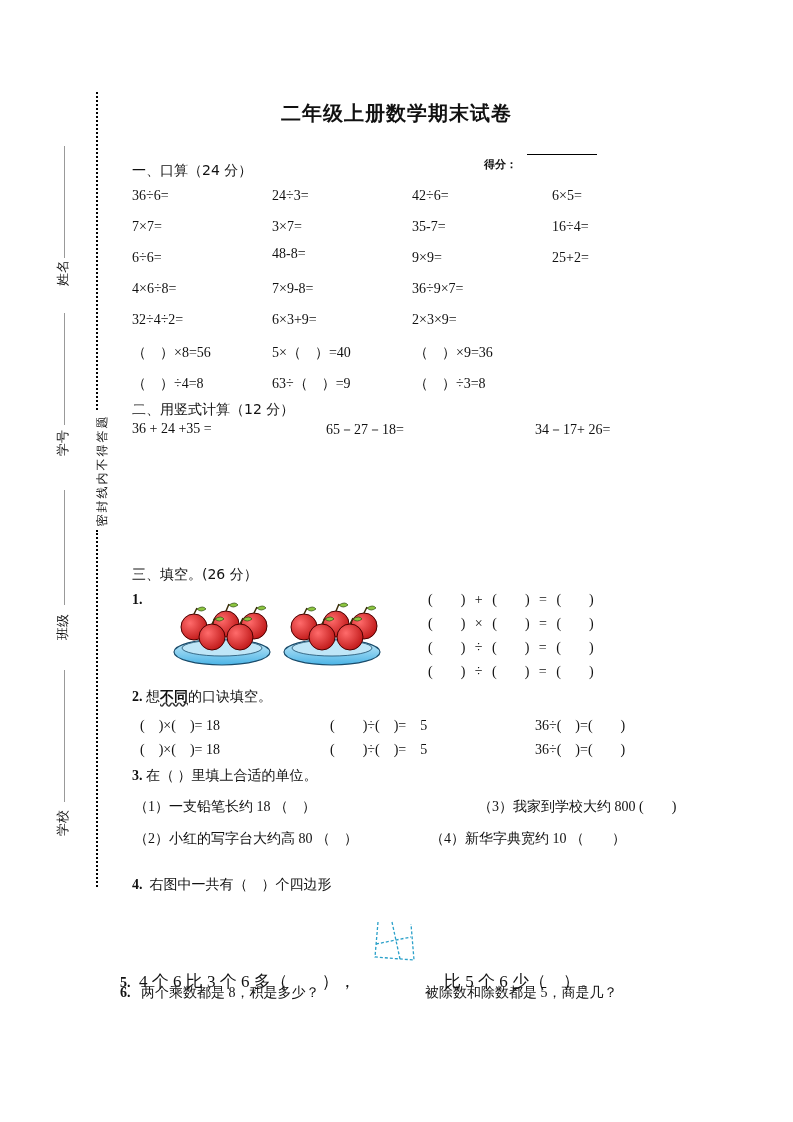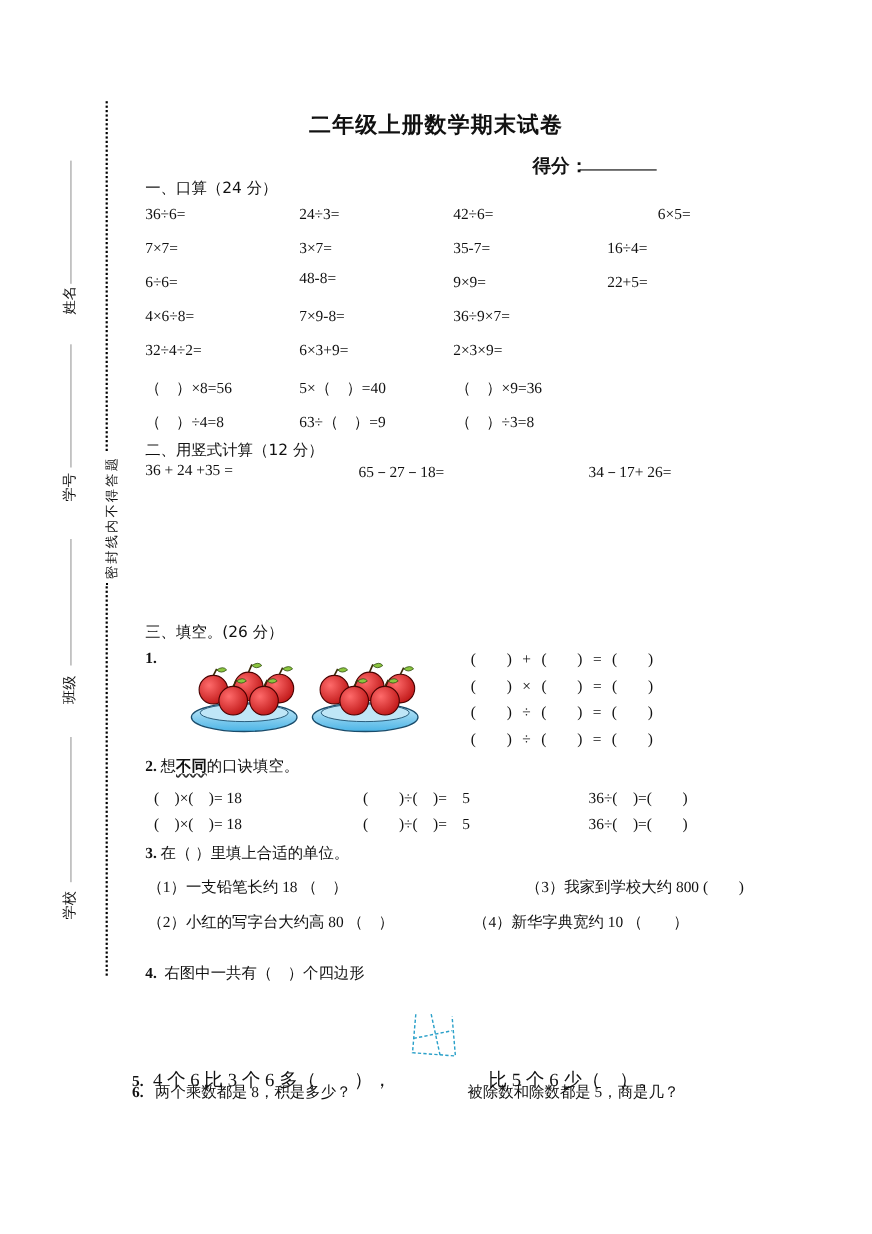--- a/index.html
+++ b/index.html
@@ -1,20 +1,20 @@
 <!DOCTYPE html>
 <html><head>
 <meta charset="utf-8">
 <style>
   html, body { margin:0; padding:0; background:#fff; }
   body { width:793px; height:1122px; position:relative; overflow:hidden;
          font-family: "Liberation Serif", "DejaVu Serif", serif; color:#111; }
   .abs { position:absolute; white-space:nowrap; }
   .title { left:0; width:793px; text-align:center; top:100px; font-size:20px; font-weight:bold; font-family:"DejaVu Sans", sans-serif; letter-spacing:1px; }
-  .score-label { left:484px; top:139px; font-size:17px; font-weight:bold; font-family:"DejaVu Sans", sans-serif; }
+  .score-label { left:484px; top:157px; font-size:11px; font-weight:bold; font-family:"DejaVu Sans", sans-serif; }
   .score-line { left:527px; top:154px; width:70px; border-bottom:1px solid #000; height:0; }
   .txt { font-size:14px; }
   .sec { font-size:14px; font-family:"DejaVu Sans", sans-serif; }
   .num { font-weight:bold; font-size:14px; }
   .seal-dots { left:96px; width:0; border-left:2px dotted #000; }
   .side-line { left:64px; width:0; border-left:1px solid #999; }
   .side-label { font-size:13px; font-family:"DejaVu Sans", sans-serif; transform:rotate(-90deg); transform-origin:center center; }
   .seal-text { font-size:12px; font-family:"DejaVu Sans", sans-serif; transform:rotate(-90deg); transform-origin:center center; letter-spacing:2px; }
   .wavy { text-decoration: underline wavy #333; font-weight:bold; }
   .q5 { font-size:17px;margin-top:23px; }
@@ -37,31 +37,31 @@
 
 <div class="abs title">二年级上册数学期末试卷</div>
 <div class="abs score-label">得分：</div>
 <div class="abs score-line"></div>
 
 <div class="abs sec" style="left:132px;top:162px;">一、口算（24 分）</div>
 
 <div class="abs txt" style="left:132px;top:188px;">36÷6=</div>
 <div class="abs txt" style="left:272px;top:188px;">24÷3=</div>
 <div class="abs txt" style="left:412px;top:188px;">42÷6=</div>
-<div class="abs txt" style="left:552px;top:188px;margin-left:46px;">6×5=</div>
+<div class="abs txt" style="left:552px;top:188px;">6×5=</div>
 
 <div class="abs txt" style="left:132px;top:219px;text-align:right;">7×7=</div>
 <div class="abs txt" style="left:272px;top:219px;">3×7=</div>
 <div class="abs txt" style="left:412px;top:219px;">35-7=</div>
 <div class="abs txt" style="left:552px;top:219px;">16÷4=</div>
 
 <div class="abs txt" style="left:132px;top:250px;">6÷6=</div>
 <div class="abs txt" style="left:272px;top:246px;text-align:right;">48-8=</div>
 <div class="abs txt" style="left:412px;top:250px;">9×9=</div>
-<div class="abs txt" style="left:552px;top:250px;">22+5=</div>
+<div class="abs txt" style="left:552px;top:250px;">25+2=</div>
 
 <div class="abs txt" style="left:132px;top:281px;">4×6÷8=</div>
 <div class="abs txt" style="left:272px;top:281px;text-align:center;">7×9-8=</div>
 <div class="abs txt" style="left:412px;top:281px;">36÷9×7=</div>
 
 <div class="abs txt" style="left:132px;top:312px;">32÷4÷2=</div>
 <div class="abs txt" style="left:272px;top:312px;">6×3+9=</div>
 <div class="abs txt" style="left:412px;top:312px;">2×3×9=</div>
 
 <div class="abs txt" style="left:132px;top:344px;">（　）×8=56</div>

